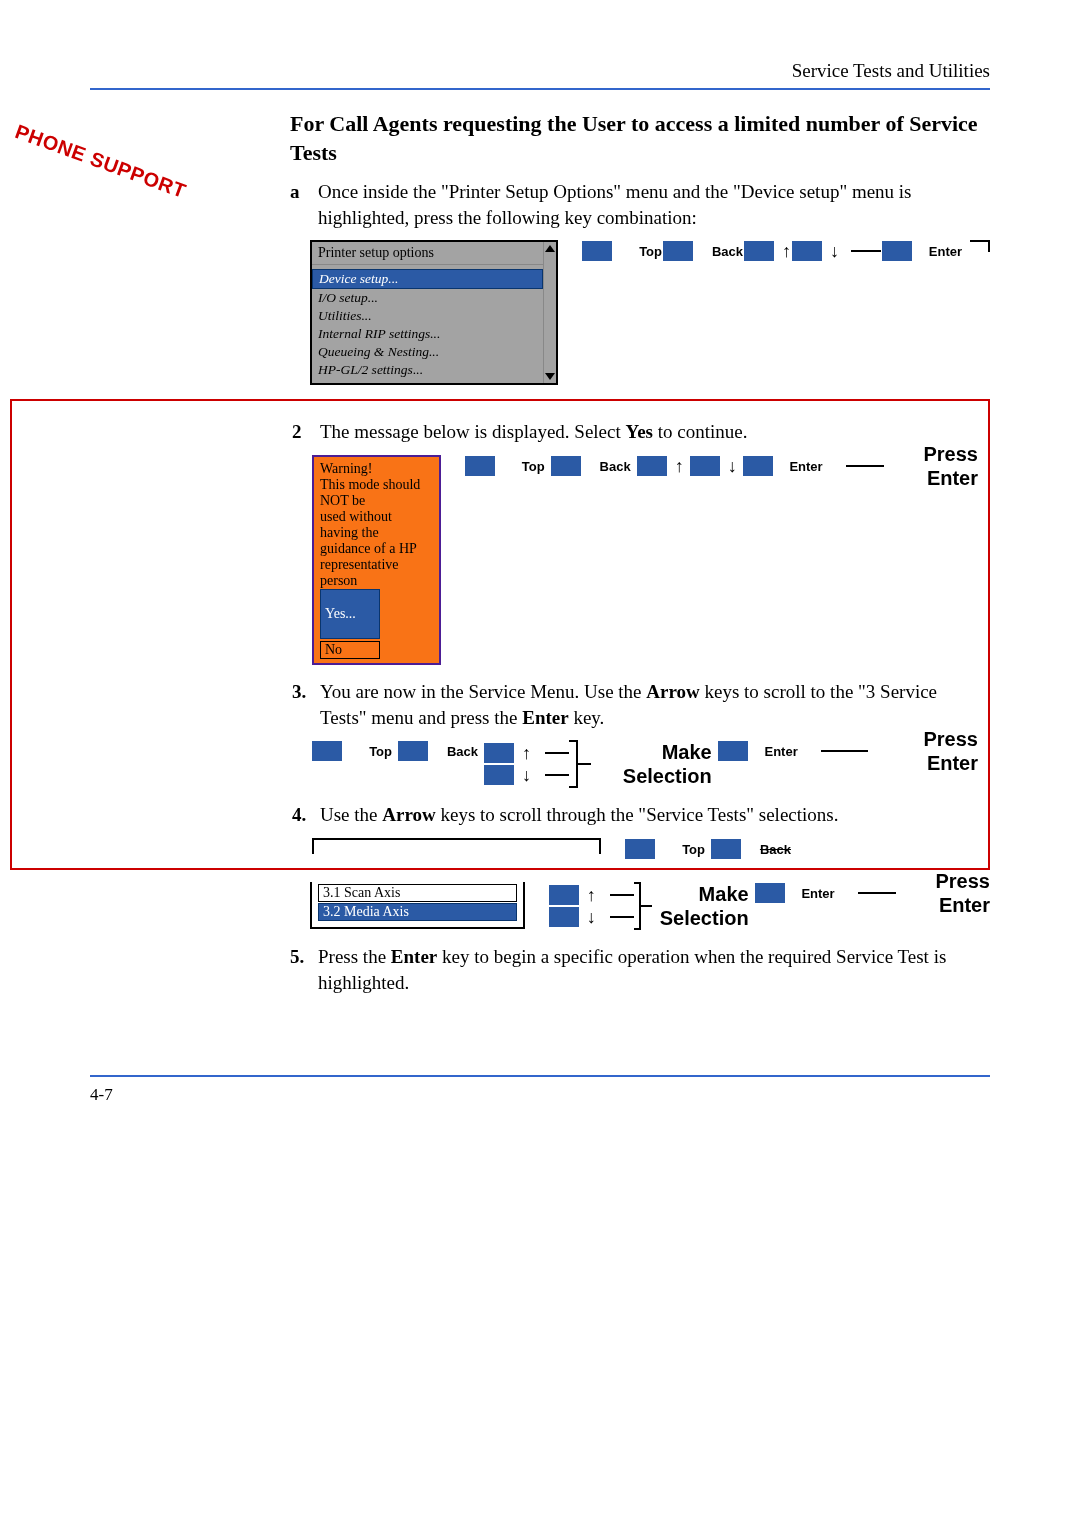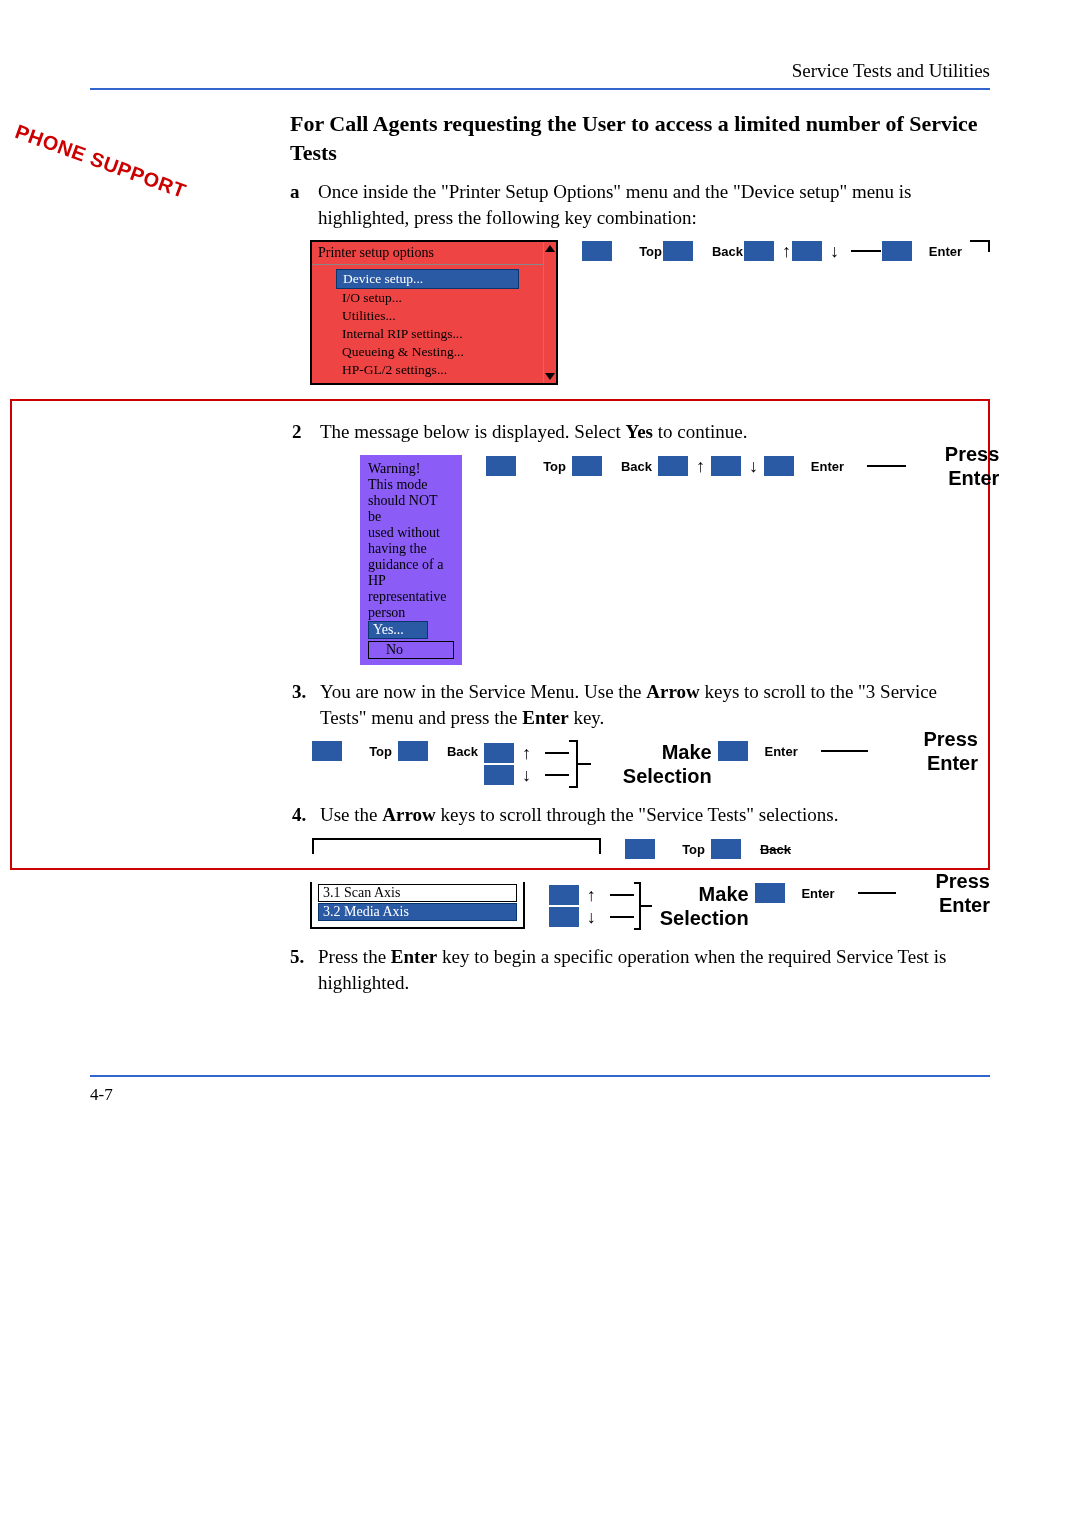--- a/index.html
+++ b/index.html
@@ -81,39 +81,40 @@
     align-items: flex-start;
     margin: 10px 0 14px 20px;
     gap: 24px;
   }
   
   .lcd {
     border: 2px solid #000;
     width: 285px;
     font-size: 14px;
     font-family: "Times New Roman", serif;
-    background: #ef4444;
+    background: #a3a3a3;
   }
   .lcd .title-row {
     padding: 3px 6px;
     border-bottom: 1px solid #888;
     display: flex;
     justify-content: space-between;
     align-items: center;
   }
   .lcd .list {
     padding: 2px 0 2px 0;
     margin: 2px 4px;
     border: 1px solid #666;
     border-top: none;
     font-size: 13.5px;
   }
   .lcd .list.no-frame {
     border: none;
-    margin: 2px 24px;
+    margin: 2px 0;
+    font-style: italic;
   }
   .lcd .item {
     padding: 1px 6px;
   }
   .lcd .item.hl {
     background: #2b5aa5;
     color: #fff;
     border: 1px solid #09356e;
   }
   .lcd .tri-up, .lcd .tri-down {
@@ -182,38 +183,37 @@
     margin-left: -80px;
     margin-right: 0;
     padding-right: 10px;
   }
   .red-box .section-body-inner {
     margin-left: 280px;
     padding-top: 8px;
     padding-bottom: 8px;
   }
   .lcd-warning {
-    border: 2px solid #8b5cf6;
+    border: 2px solid #4c1d95;
     width: 285px;
     font-size: 14px;
     padding: 4px 6px;
-    background: #8b5cf6;
-    margin-left: 48px;
+    background: #f97316;
   }
   .lcd-warning .item.hl {
     background: #2b5aa5;
     color: #fff;
-    padding: 0 4px;
+    padding: 16px 4px;
     display: inline-block;
     width: 50px;
     border: 1px solid #09356e;
   }
   .lcd-warning .item.boxed {
     border: 1px solid #000;
-    padding: 0 17px;
+    padding: 0 4px;
     display: inline-block;
     width: 50px;
     margin-top: 2px;
   }
   .enter-line {
     display: inline-block;
     width: 58px;
     border-top: 2px solid #000;
     vertical-align: middle;
   }

